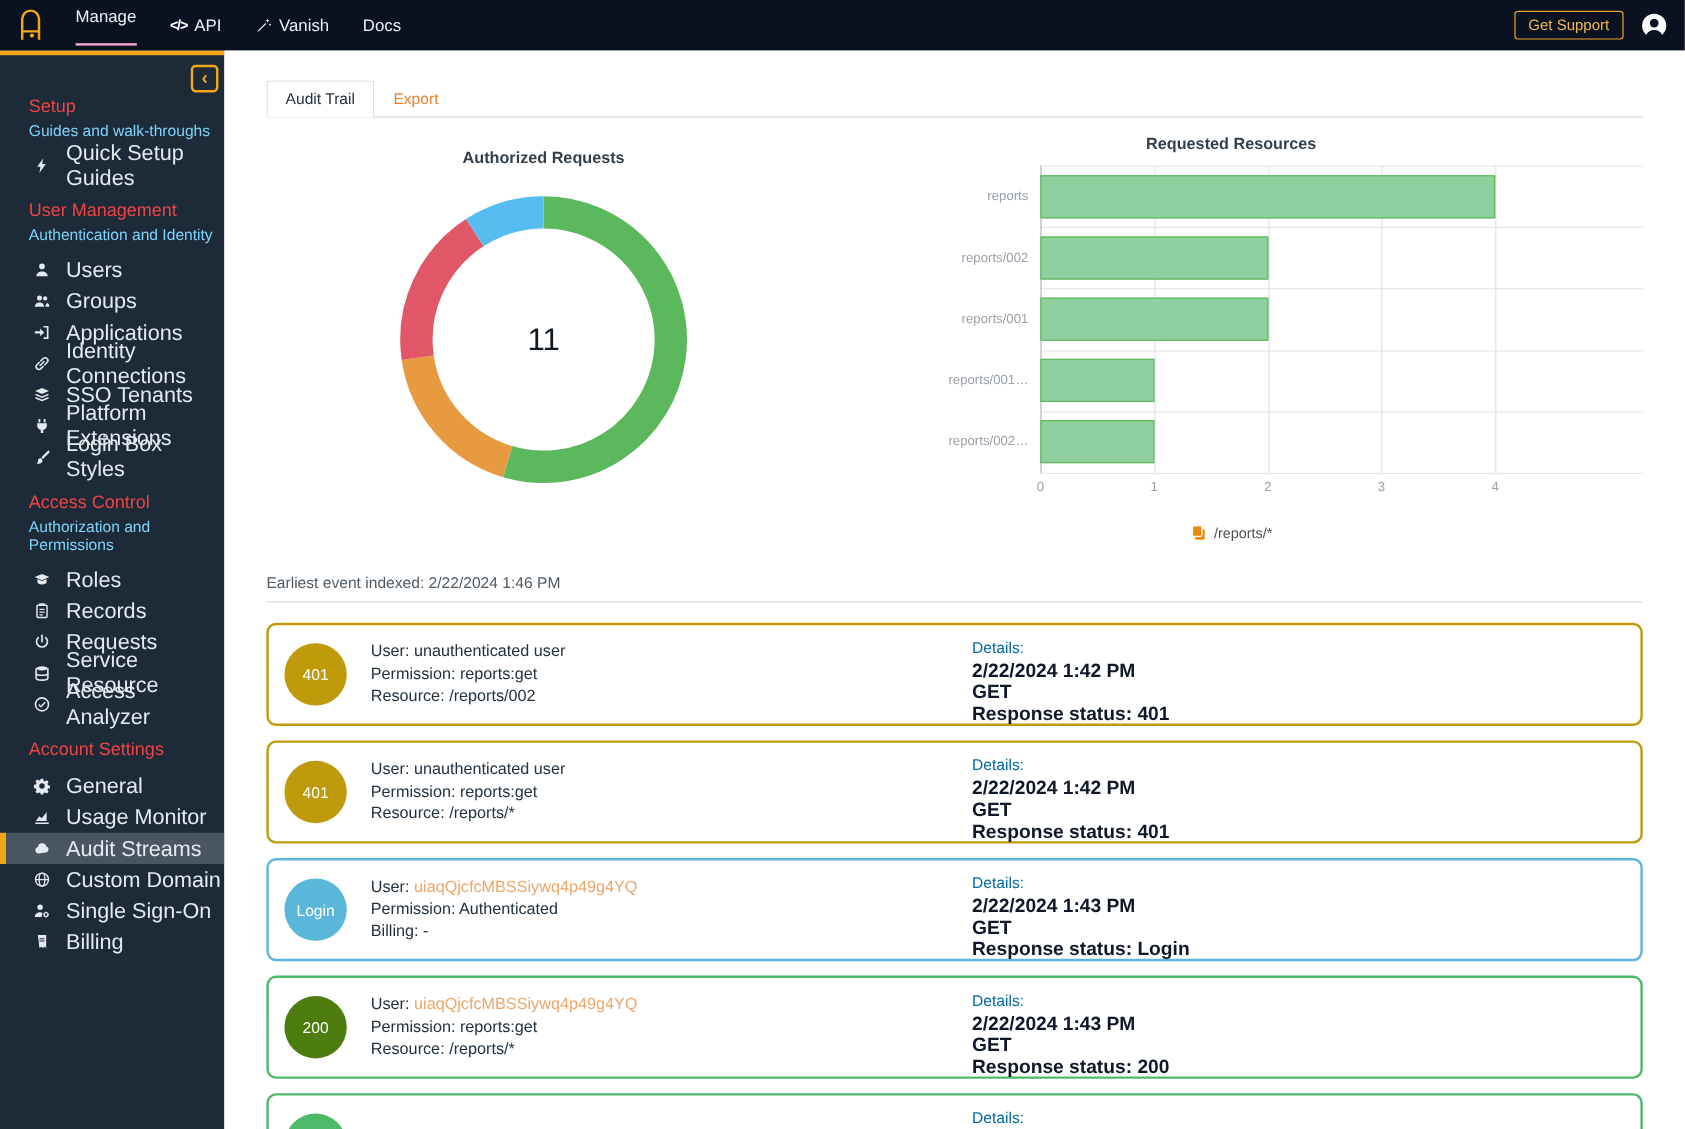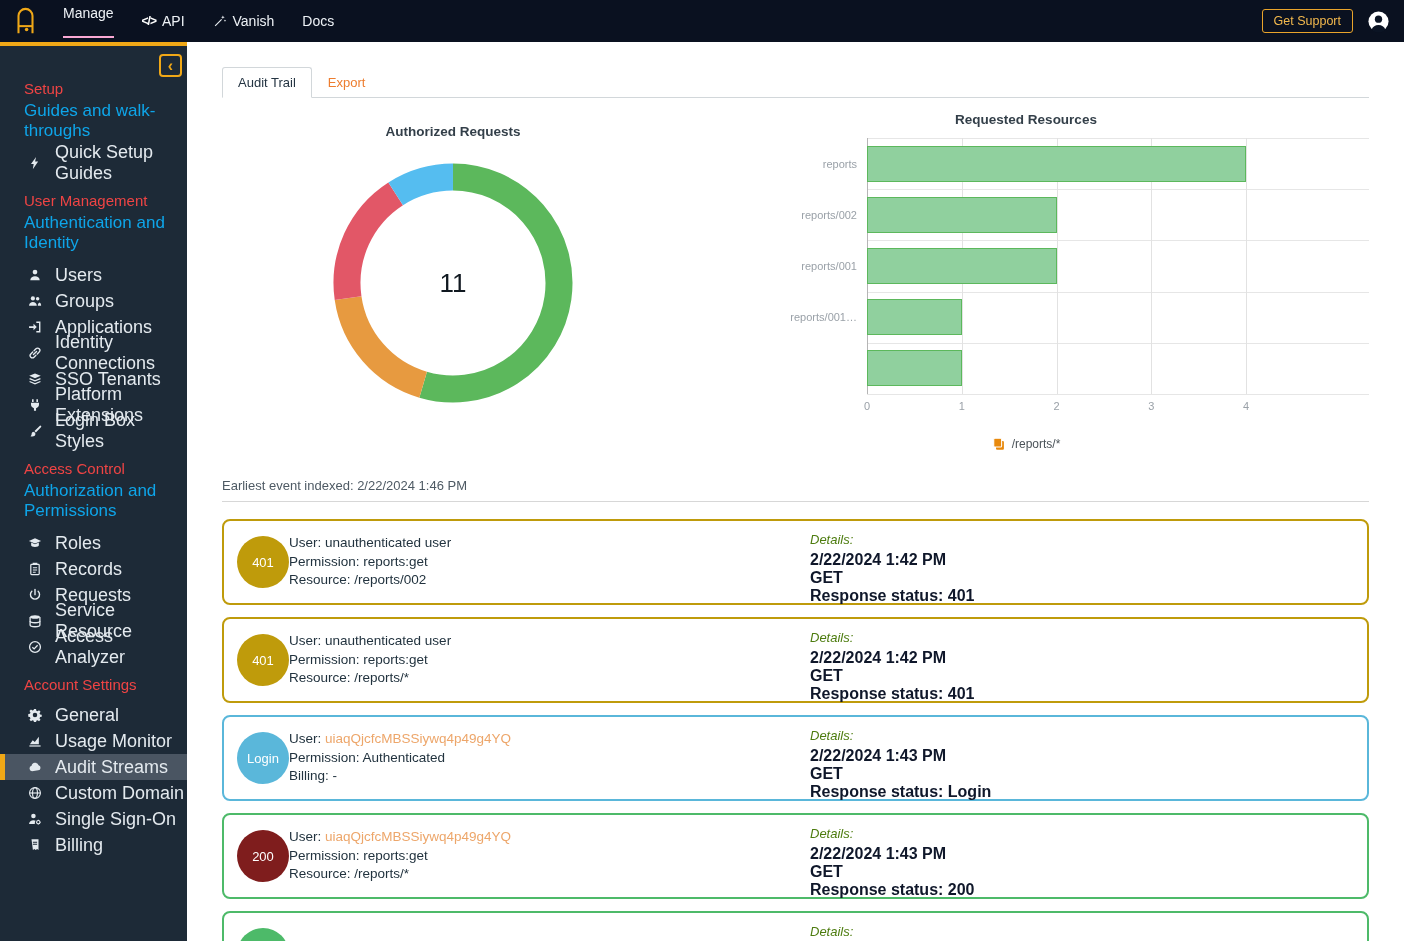--- a/index.html
+++ b/index.html
@@ -21,21 +21,21 @@
   .avatar{display:inline-flex;width:23px;height:23px;cursor:pointer;}
   
   .sidebar{position:absolute;top:42px;left:0;bottom:0;width:187px;background:#1d2a37;
            border-top:4px solid #f0a817;box-sizing:border-box;color:#dfe6ec;}
   .collapse-btn{position:absolute;top:8px;right:5px;width:23px;height:23px;border:2px solid #f0a817;
                 border-radius:4px;background:transparent;color:#f0a817;font-size:16px;font-weight:bold;
                 line-height:18px;text-align:center;cursor:pointer;padding:0;font-family:inherit;}
   .sb-section{margin-top:16px;}
   .sb-section.first{margin-top:34px;}
   .sb-title{padding-left:24px;font-size:15px;color:#ef4444;}
-  .sb-sub{padding:4px 0 0 24px;font-size:17px;color:#0ea5e9;}
+  .sb-sub{padding:4px 0 0 24px;font-size:13px;color:#7dd3fc;}
   .sb-items{margin-top:9px;}
   .sb-item{display:flex;align-items:center;height:26px;padding-left:28px;font-size:18px;
            color:#e4eaef;cursor:pointer;box-sizing:border-box;}
   .sb-item.active{background:#4a5562;border-left:5px solid #f0a817;padding-left:23px;}
   .sb-ico{width:14px;height:14px;margin-right:13px;display:inline-flex;color:#e4eaef;flex:none;}
   .sb-ico svg{width:14px;height:14px;}
   
   .main{position:absolute;left:187px;top:42px;right:0;bottom:0;background:#fff;overflow:hidden;padding-left:16px;}
   .tabs-row{position:absolute;left:35px;top:26px;width:1147px;height:29px;
             border-bottom:1px solid #d2d7da;display:flex;align-items:flex-end;}
@@ -62,24 +62,24 @@
           justify-content:center;gap:6px;font-size:12px;color:#4a5258;}
   .legend-ico{display:inline-flex;width:14px;height:14px;}
   
   .earliest{position:absolute;left:35px;top:436px;font-size:13px;color:#4e5a64;}
   .divider{position:absolute;left:35px;top:459px;width:1147px;height:1px;background:#d7d7d7;}
   .card{position:absolute;left:35px;width:1147px;height:86px;border:2px solid #999;
         border-radius:8px;background:#fff;box-sizing:border-box;display:flex;align-items:center;
         cursor:pointer;}
   .badge{width:52px;height:52px;border-radius:50%;margin-left:13px;flex:none;display:flex;
          align-items:center;justify-content:center;color:#fff;font-size:13px;background:#999;}
-  .card-main{font-size:13.5px;color:#22333f;line-height:18.5px;}
+  .card-main{margin-left:20px;font-size:13.5px;color:#22333f;line-height:18.5px;}
   .user-val{cursor:pointer;}
   .card-details{position:absolute;left:586px;top:11px;}
-  .cd-head{font-size:13px;color:#4d7c0f;margin-bottom:4px;font-style:italic;}
+  .cd-head{font-size:13px;color:#0369a1;margin-bottom:4px;}
   .cd-line{font-size:16px;color:#0f172a;line-height:18px;font-weight:bold;}
 </style>
 </head>
 <body>
 
 <header class="navbar">
   <span class="brand">
       <svg viewBox="0 0 24 30" width="23" height="28" xmlns="http://www.w3.org/2000/svg" fill="none" stroke="#f0a817" stroke-width="2.2">
         <path d="M4.5 28V9.5a7.5 7.5 0 0 1 15 0V28"></path>
         <path d="M4.5 20.5h15"></path>
@@ -376,20 +376,21 @@
       <div class="grid-v" style="left: 379px;"></div>
       <div class="tick-label" style="left: 379px;">4</div>
       <div class="cat-label" style="top: 0px; height: 51.2px;">reports</div>
       <div class="hbar" style="top: 7.6px; left: 0px; height: 36px; width: 379px; background: rgb(144, 208, 158); border-color: rgb(92, 184, 92);"></div>
       <div class="cat-label" style="top: 51.2px; height: 51.2px;">reports/002</div>
       <div class="hbar" style="top: 58.8px; left: 0px; height: 36px; width: 189.5px; background: rgb(144, 208, 158); border-color: rgb(92, 184, 92);"></div>
       <div class="cat-label" style="top: 102.4px; height: 51.2px;">reports/001</div>
       <div class="hbar" style="top: 110px; left: 0px; height: 36px; width: 189.5px; background: rgb(144, 208, 158); border-color: rgb(92, 184, 92);"></div>
       <div class="cat-label" style="top: 153.6px; height: 51.2px;">reports/001…</div>
       <div class="hbar" style="top: 161.2px; left: 0px; height: 36px; width: 94.75px; background: rgb(144, 208, 158); border-color: rgb(92, 184, 92);"></div>
+      <div class="cat-label" style="top: 204.8px; height: 51.2px;">reports/002…</div>
       <div class="hbar" style="top: 212.4px; left: 0px; height: 36px; width: 94.75px; background: rgb(144, 208, 158); border-color: rgb(92, 184, 92);"></div>
     </div>
   <div class="legend">
     <span class="legend-ico">
         <svg viewBox="0 0 16 16" xmlns="http://www.w3.org/2000/svg">
           <rect x="4.6" y="4.6" width="9" height="10" rx="1.2" fill="#e8890c"></rect>
           <rect x="2" y="1.4" width="9" height="10" rx="1.2" fill="#e8890c" stroke="#ffffff" stroke-width="1.2"></rect>
         </svg>
       </span>
     <span>/reports/*</span>
@@ -440,21 +441,21 @@
     </div>
     <div class="card-details">
       <div class="cd-head">Details:</div>
       <div class="cd-line">2/22/2024 1:43 PM</div>
       <div class="cd-line">GET</div>
       <div class="cd-line">Response status: Login</div>
     </div>
   </div>
 
   <div class="card" style="top: 771px; border-color: rgb(77, 186, 105);">
-    <div class="badge" style="background-color: #7f1d1d;">200</div>
+    <div class="badge" style="background-color: #4d7c0f;">200</div>
     <div class="card-main">
       <div><span>User:</span>
            <span class="user-val" style="color: rgb(237, 166, 106);">uiaqQjcfcMBSSiywq4p49g4YQ</span></div>
       <div>Permission: reports:get</div>
       <div>Resource: /reports/*</div>
     </div>
     <div class="card-details">
       <div class="cd-head">Details:</div>
       <div class="cd-line">2/22/2024 1:43 PM</div>
       <div class="cd-line">GET</div>

